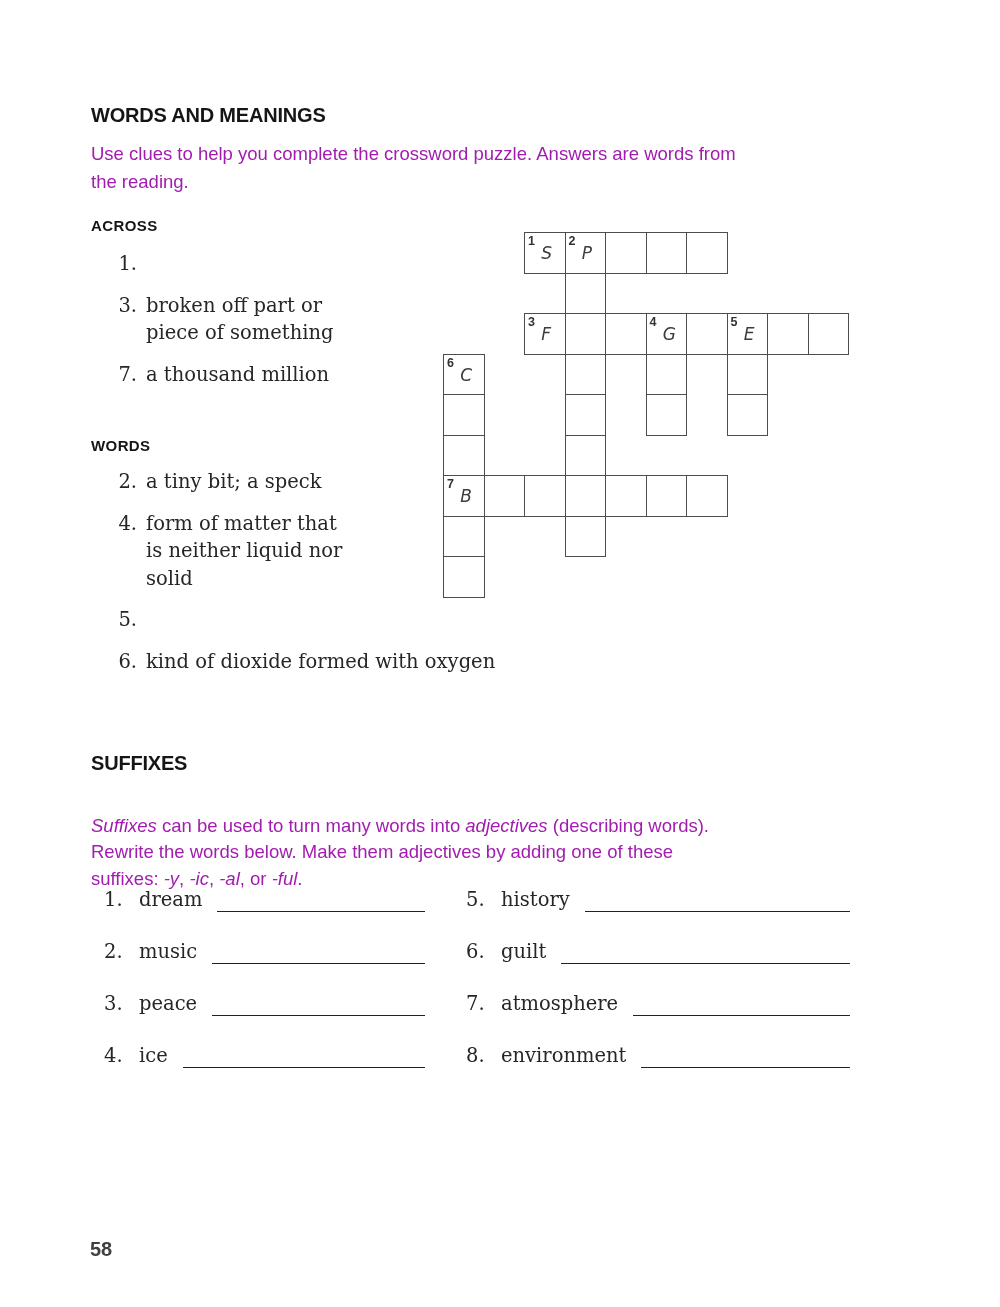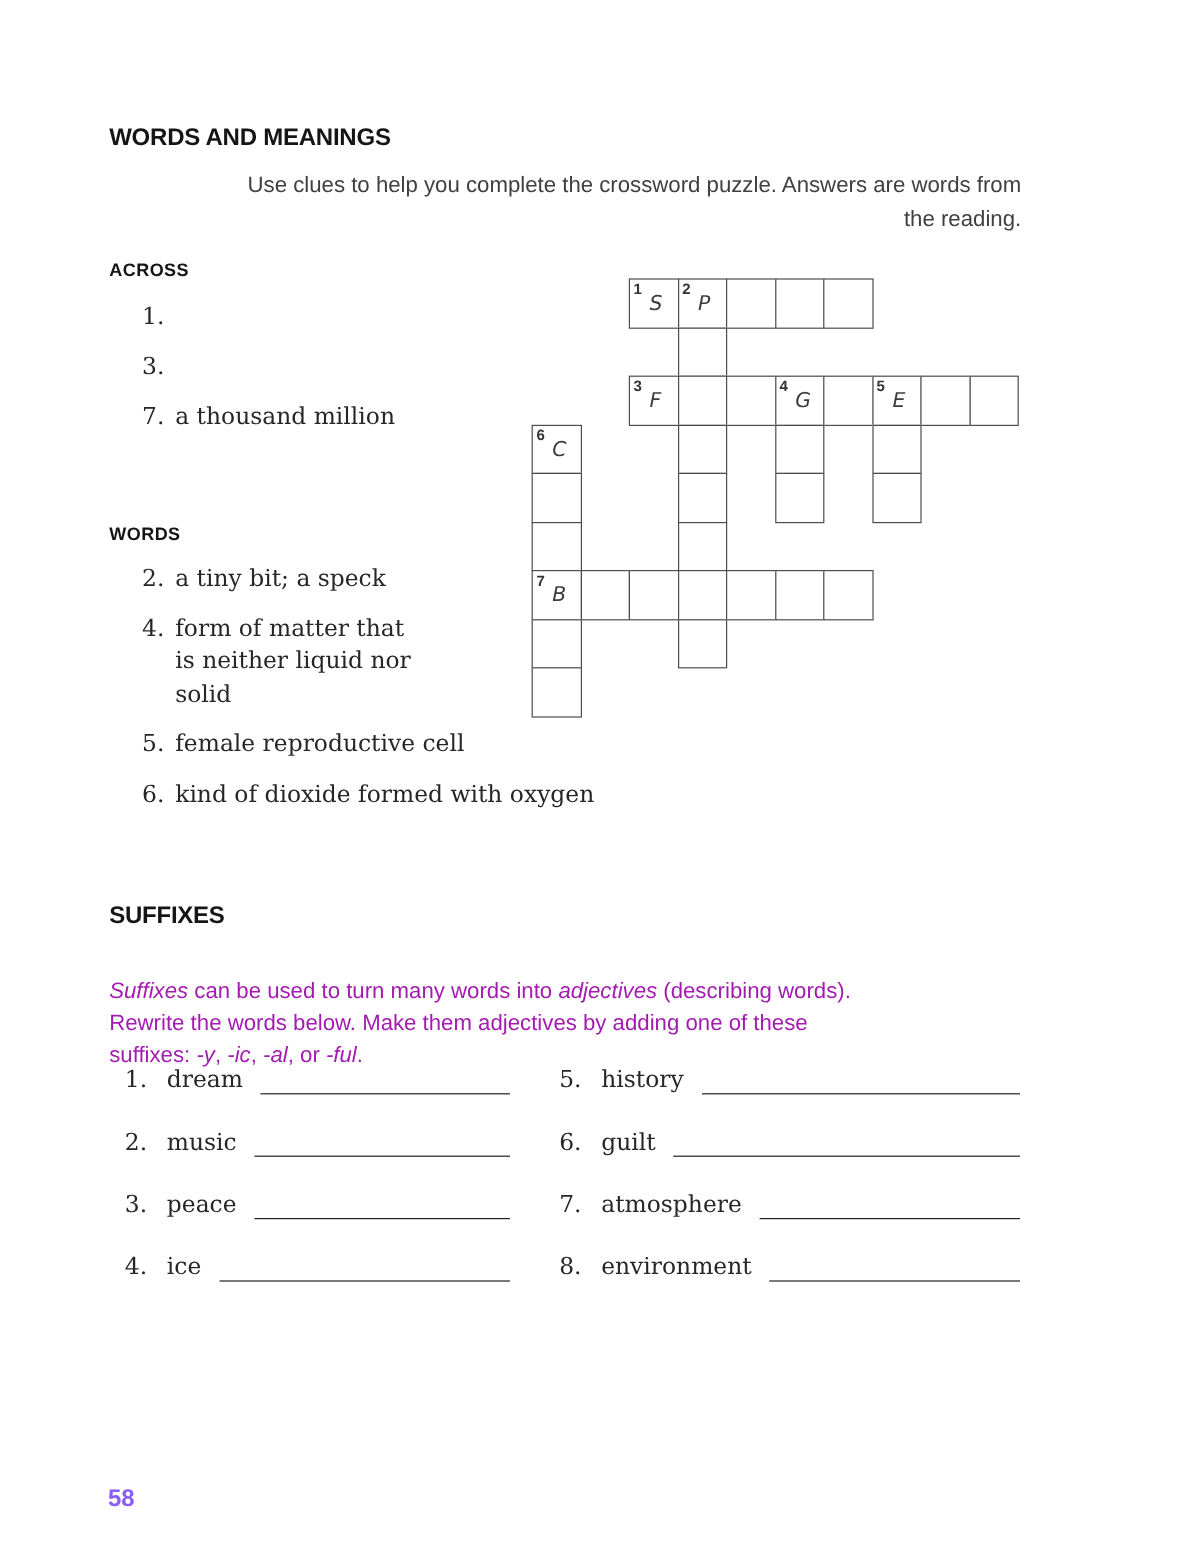--- a/index.html
+++ b/index.html
@@ -12,23 +12,22 @@
     color:#1d1d1d;
     overflow:hidden;
   }
   
   .section-title {
     position:absolute; left:91px;
     font-weight:bold; font-size:20px; letter-spacing:-0.2px; color:#151515;
   }
   .intro {
     position:absolute; left:91px; width:760px;
-    font-size:18.5px; line-height:28px; color:#404040;
+    font-size:18.5px; line-height:28px; color:#a21caf;
     white-space:pre-line;
-    text-align:right;
   }
   .sub-label {
     position:absolute; left:91px;
     font-weight:bold; font-size:15px; letter-spacing:0.4px; color:#151515;
   }
   
   .clues {
     position:absolute; left:104px;
     font-family:"DejaVu Serif", serif; font-size:19.5px; line-height:27.5px; color:#262626;
   }
@@ -63,41 +62,43 @@
     position:absolute;
     font-family:"DejaVu Serif", serif; font-size:19.5px; color:#262626;
   }
   .word-row { display:flex; align-items:stretch; height:24px; margin-bottom:28px; }
   .w-num { width:22px; flex:none; }
   .w-word { margin-left:13px; flex:none; }
   .w-blank { flex:1; margin-left:15px; border-bottom:1.7px solid #222; }
   
   .page-num {
     position:absolute; left:90px; top:1238px;
-    font-weight:bold; font-size:20px; color:#8b5cf6;
+    font-weight:bold; font-size:20px; color:#404040;
   }
 </style>
 </head>
 <body>
 
 <div class="page">
 
   <div class="section-title" style="top:104px">WORDS AND MEANINGS</div>
 
   <div class="intro" style="top:140px">Use clues to help you complete the crossword puzzle. Answers are words from
 the reading.</div>
 
   <div class="sub-label" style="top:217px">ACROSS</div>
 
   <div class="clues" style="top:250px; width:330px">
     <div class="clue">
         <span class="clue-num">1.</span>
       </div>
       <div class="clue">
         <span class="clue-num">3.</span>
+        <span class="clue-text">broken off part or
+piece of something</span>
       </div>
       <div class="clue">
         <span class="clue-num">7.</span>
         <span class="clue-text">a thousand million</span>
       </div>
   </div>
 
   <div class="sub-label" style="top:437px">WORDS</div>
 
   <div class="clues" style="top:468px; width:420px">
@@ -106,21 +107,20 @@
         <span class="clue-text">a tiny bit; a speck</span>
       </div>
       <div class="clue">
         <span class="clue-num">4.</span>
         <span class="clue-text">form of matter that
 is neither liquid nor
 solid</span>
       </div>
       <div class="clue">
         <span class="clue-num">5.</span>
-        <span class="clue-text">female reproductive cell</span>
       </div>
       <div class="clue">
         <span class="clue-num">6.</span>
         <span class="clue-text">kind of dioxide formed with oxygen</span>
       </div>
   </div>
 
   <div class="crossword">
       <div class="cw-cell" style="left: 81px; top: 0px;">
         <span class="cw-num">1</span>

